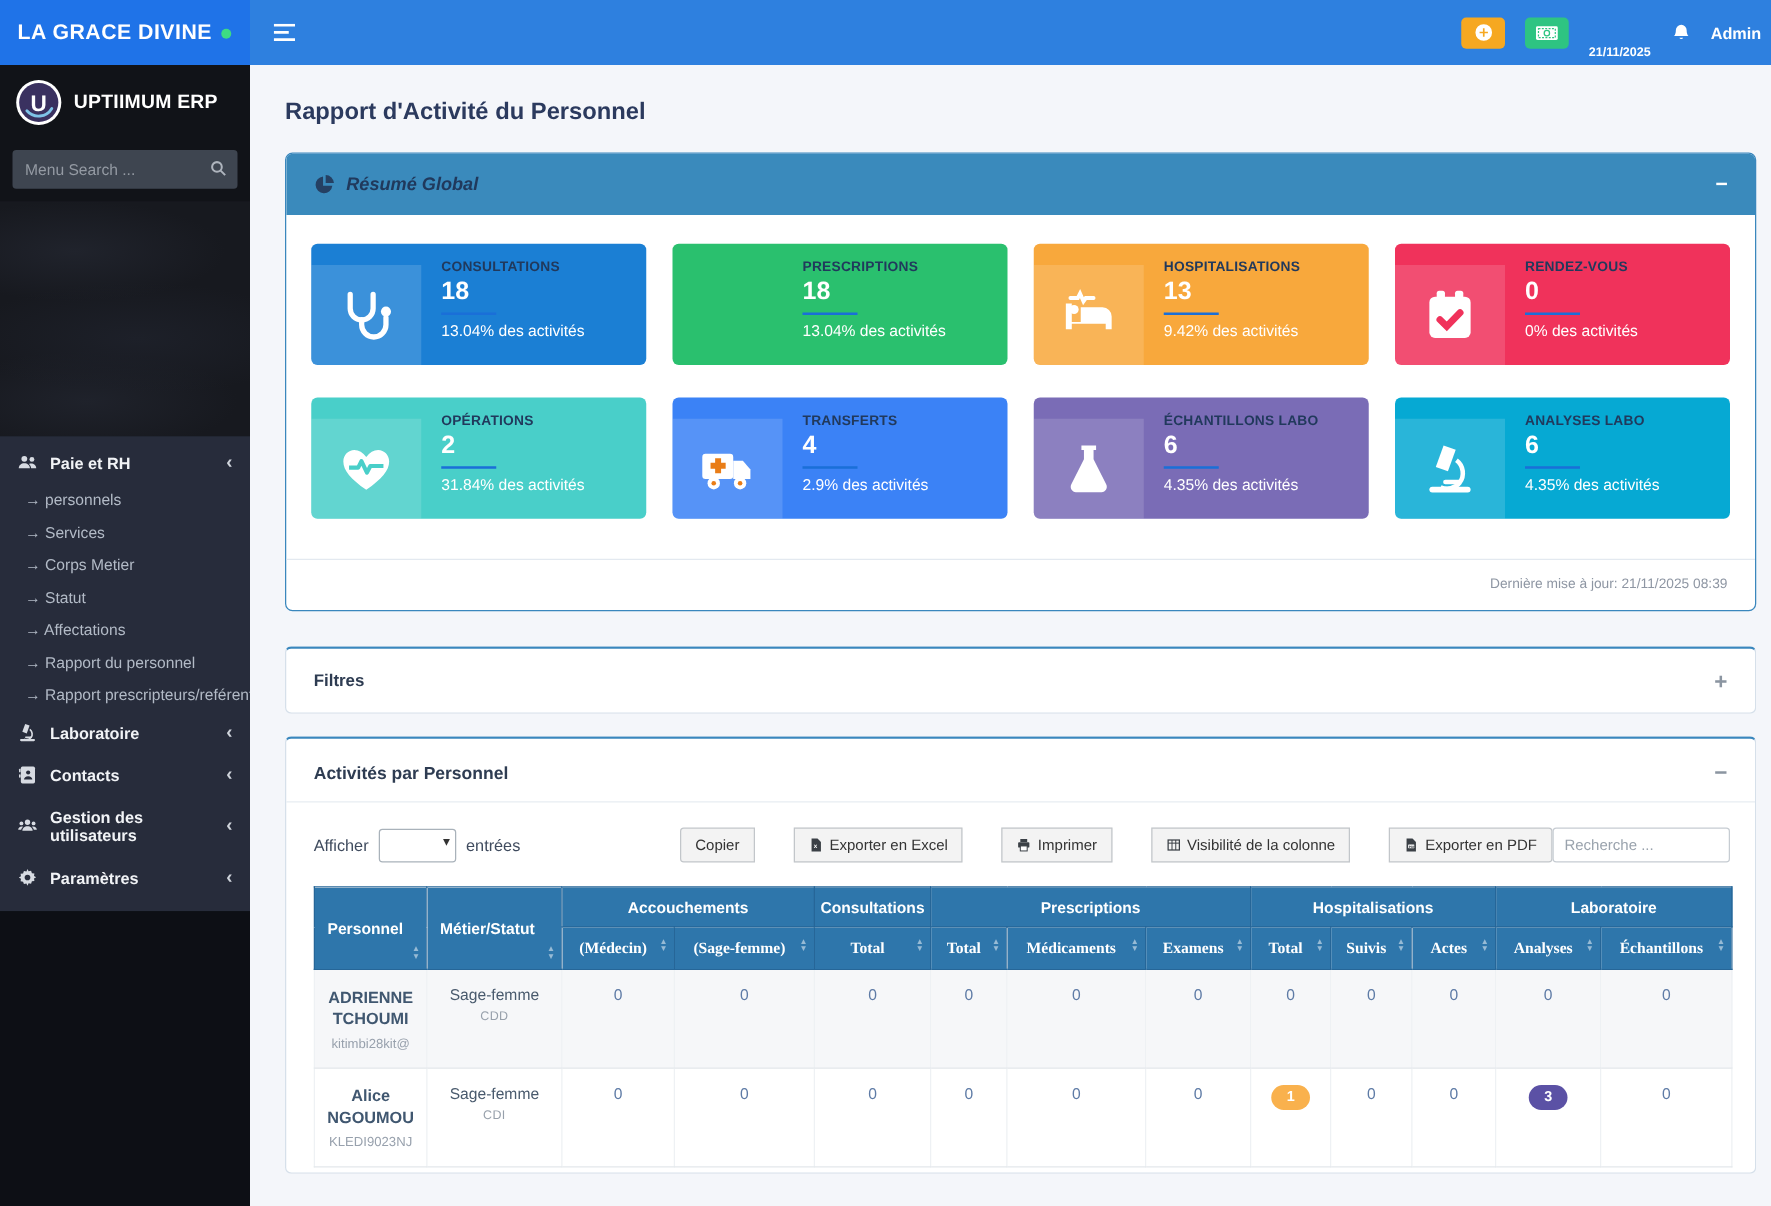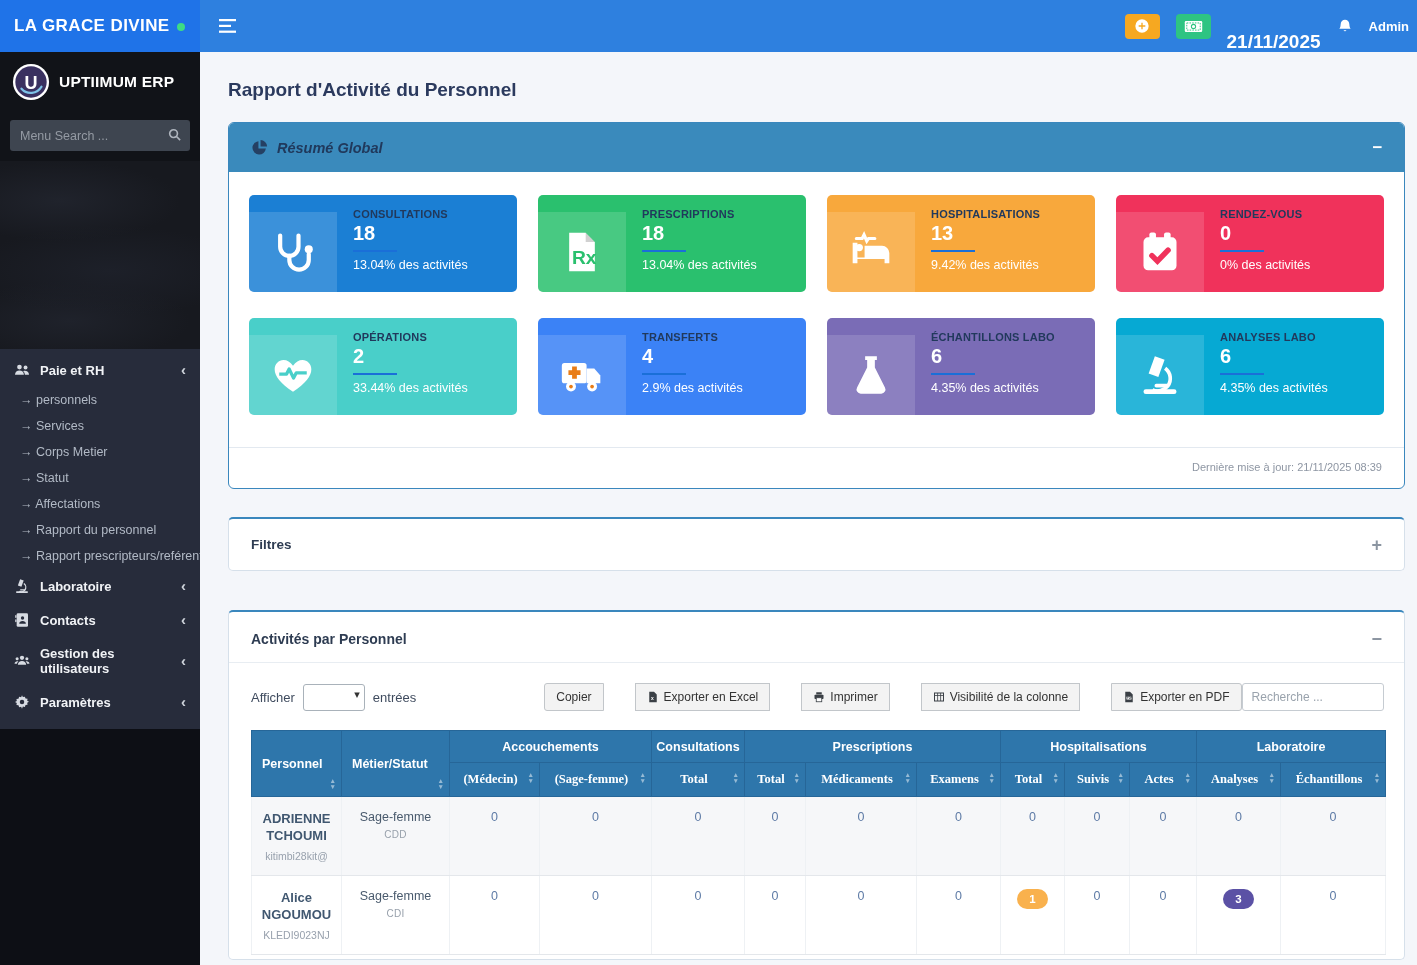--- a/index.html
+++ b/index.html
@@ -9,21 +9,21 @@
   
   .topbar { position:absolute; left:0; top:0; width:1417px; height:52px; display:flex; z-index:5; }
   .brand { width:200px; height:52px; background:#1f73e8; color:#fff; font-size:17px; font-weight:bold; letter-spacing:.4px; display:flex; align-items:center; padding-left:14px; }
   .brand .dot { width:8px; height:8px; border-radius:50%; background:#3ddc84; margin-left:7px; margin-top:2px; }
   .topbar-main { flex:1; background:#2e80df; display:flex; align-items:center; padding:0 14px 0 19px; }
   .hamburger { cursor:pointer; }
   .top-right { margin-left:auto; display:flex; align-items:center; gap:16px; }
   .tb-btn { border:none; border-radius:4px; width:35px; height:25px; display:flex; align-items:center; justify-content:center; cursor:pointer; }
   .tb-btn.orange { background:#f6a821; }
   .tb-btn.green  { background:#2ec482; }
-  .tb-date { color:#fff; font-size:19px; font-weight:bold;margin-top:32px; }
+  .tb-date { color:#fff; font-size:10px; font-weight:bold;margin-top:32px; }
   .tb-user { color:#fff; font-size:13px; font-weight:bold; margin-right:-6px; }
 
   
   .sidebar { position:absolute; left:0; top:52px; width:200px; height:913px; background:#111318; display:flex; flex-direction:column; }
   .sb-brand { display:flex; align-items:center; gap:9px; padding:11px 12px; }
   .sb-brand .app-name { color:#fff; font-size:15.5px; font-weight:bold; letter-spacing:.2px; }
   .sb-search { margin:8px 10px 10px; position:relative; }
   .sb-search input { width:100%; height:31px; background:#3e4550; border:none; border-radius:3px; color:#c9ced6; font-size:12.5px; padding:0 30px 0 10px; outline:none; }
   .sb-search input::placeholder { color:#949aa3; }
   .sb-search .icon { position:absolute; right:8px; top:7px; }
@@ -56,21 +56,21 @@
   .stat-value { font-size:20px; font-weight:bold; margin-top:2px; }
   .stat-hr { width:44px; border-top:2px solid #1a6fd8; margin:5px 0 6px; }
   .stat-percent { font-size:12.5px; }
   .summary-foot { border-top:1px solid #e3e9f0; padding:13px 22px 15px; text-align:right; color:#8e96a3; font-size:11px; }
 
   .flat-card { background:#fff; border:1px solid #d6e0ea; border-top:2px solid #3a87bd; border-radius:5px; }
   .filters-card { margin-top:28px; padding:18px 22px; display:flex; align-items:center; }
   .flat-title { color:#2e3c52; font-size:13.5px; font-weight:bold; }
   .toggle-g { margin-left:auto; color:#8b95a1; font-size:18px; font-weight:bold; cursor:pointer; line-height:12px; }
 
-  .activities-card { margin-top:39px; padding-bottom:4px; }
+  .activities-card { margin-top:18px; padding-bottom:4px; }
   .act-head { padding:19px 22px 15px; display:flex; align-items:center; border-bottom:1px solid #e8edf2; }
   .act-toolbar { padding:20px 22px 17px; display:flex; align-items:center; }
   .show-group { display:flex; align-items:center; gap:8px; color:#3f4b5e; font-size:13px; }
   .select-wrap { position:relative; }
   .select-wrap select { appearance:none; -webkit-appearance:none; width:62px; height:27px; border:1px solid #a9b2ba; border-radius:3px; background:#fff; padding:0 18px 0 6px; font-size:12px; cursor:pointer; }
   .select-wrap .caret { position:absolute; right:5px; top:4px; font-size:11px; color:#333; pointer-events:none; }
   .dt-btns { display:flex; margin-left:128px;gap:32px; }
   .dt-btn { display:flex; align-items:center; gap:5px; background:#f3f3f3; border:1px solid #c2c6ca; margin-left:-1px; color:#333; font-size:12px; padding:6px 11px; cursor:pointer; white-space:nowrap; }
   .dt-btn:first-child { border-radius:3px 0 0 3px; margin-left:0; }
   .dt-btn:last-child { border-radius:0 3px 3px 0; }
@@ -265,29 +265,20 @@
             </span>
           </div>
      <div class="stat-body">
        <div class="stat-label">CONSULTATIONS</div>
        <div class="stat-value">18</div>
        <div class="stat-hr"></div>
        <div class="stat-percent">13.04% des activités</div>
      </div>
         </div>
         <div class="stat-card" style="background:#2ac06e">
-     <div class="stat-icon-panel">
-            <span class="icon ">
-              <svg viewBox="0 0 24 24">
-                <path fill="#fff" d="M5 1.5h9l5 5v16H5z"></path>
-                <path fill="rgba(0,0,0,.18)" d="M14 1.5l5 5h-5z"></path>
-                <text x="6.5" y="18.5" font-size="10.5" font-weight="bold" fill="#2ac06e" font-family="Liberation Sans, sans-serif">Rx</text>
-              </svg>
-            </span>
-          </div>
      <div class="stat-body">
        <div class="stat-label">PRESCRIPTIONS</div>
        <div class="stat-value">18</div>
        <div class="stat-hr"></div>
        <div class="stat-percent">13.04% des activités</div>
      </div>
         </div>
         <div class="stat-card" style="background:#f8a83c">
      <div class="stat-icon-panel">
             <span class="icon ">
@@ -329,21 +320,21 @@
               <svg viewBox="0 0 24 24">
                 <path fill="#fff" d="M12 21.2C5.2 16.4 2 12.7 2 8.8 2 6 4.2 3.8 6.8 3.8c2 0 3.7 1.1 5.2 3.1 1.5-2 3.2-3.1 5.2-3.1C19.8 3.8 22 6 22 8.8c0 3.9-3.2 7.6-10 12.4z"></path>
                 <path d="M4.5 11.5h4l1.4-2.8 2.4 5 1.5-2.9h5.7" stroke="#49cfc9" stroke-width="1.8" fill="none" stroke-linejoin="round"></path>
               </svg>
             </span>
           </div>
      <div class="stat-body">
        <div class="stat-label">OPÉRATIONS</div>
        <div class="stat-value">2</div>
        <div class="stat-hr"></div>
-       <div class="stat-percent">33.44% des activités</div>
+       <div class="stat-percent">31.84% des activités</div>
      </div>
         </div>
         <div class="stat-card" style="background:#3b82f6">
      <div class="stat-icon-panel">
             <span class="icon ">
               <svg viewBox="0 0 24 24">
                 <rect x="1" y="5.5" width="13.5" height="11" rx="1.4" fill="#fff"></rect>
                 <path d="M14.5 8.5h4.2l3.3 3.8v4.2h-7.5z" fill="#fff"></path>
                 <circle cx="6" cy="18.3" r="2.7" fill="#fff"></circle>
                 <circle cx="17.5" cy="18.3" r="2.7" fill="#fff"></circle>

